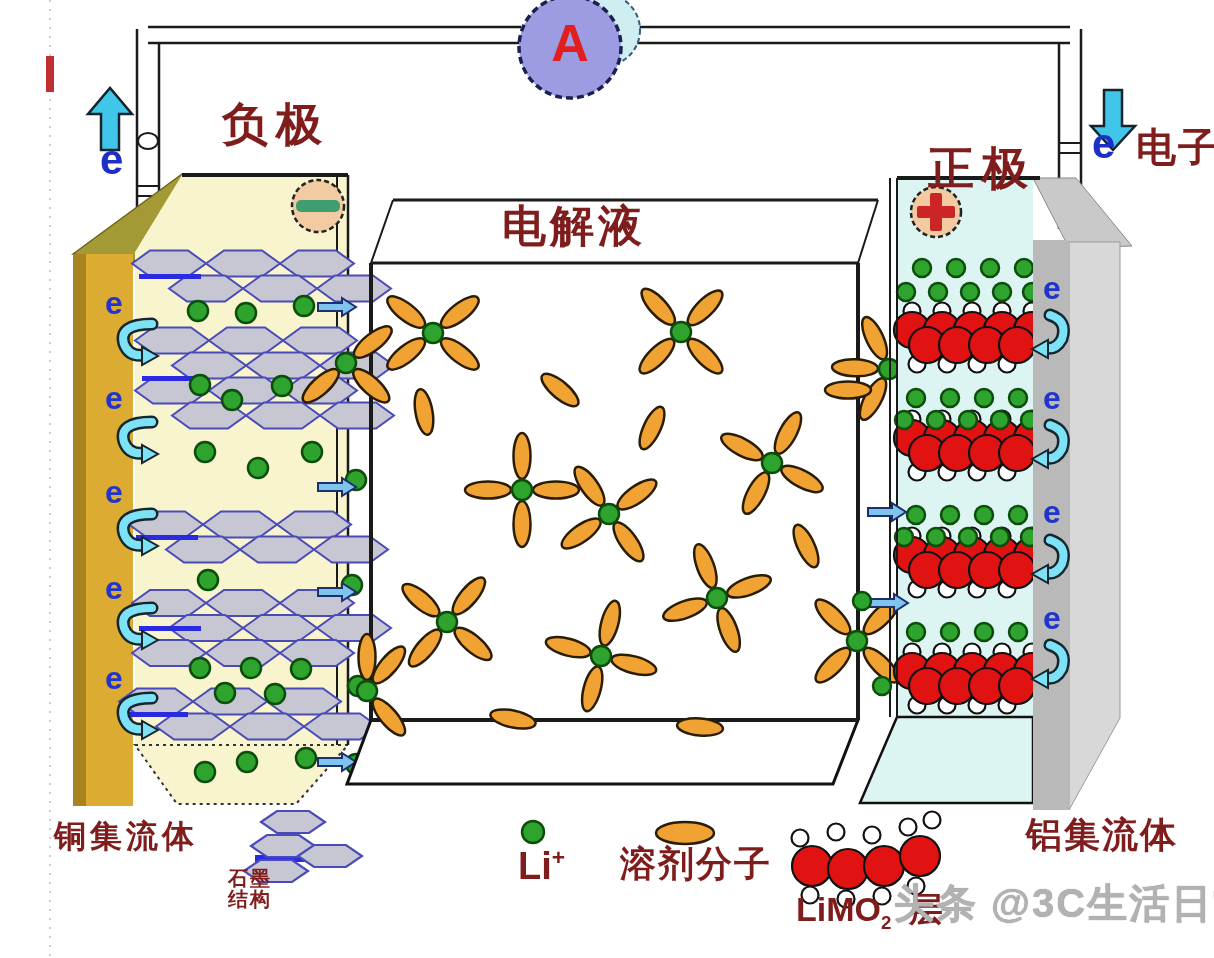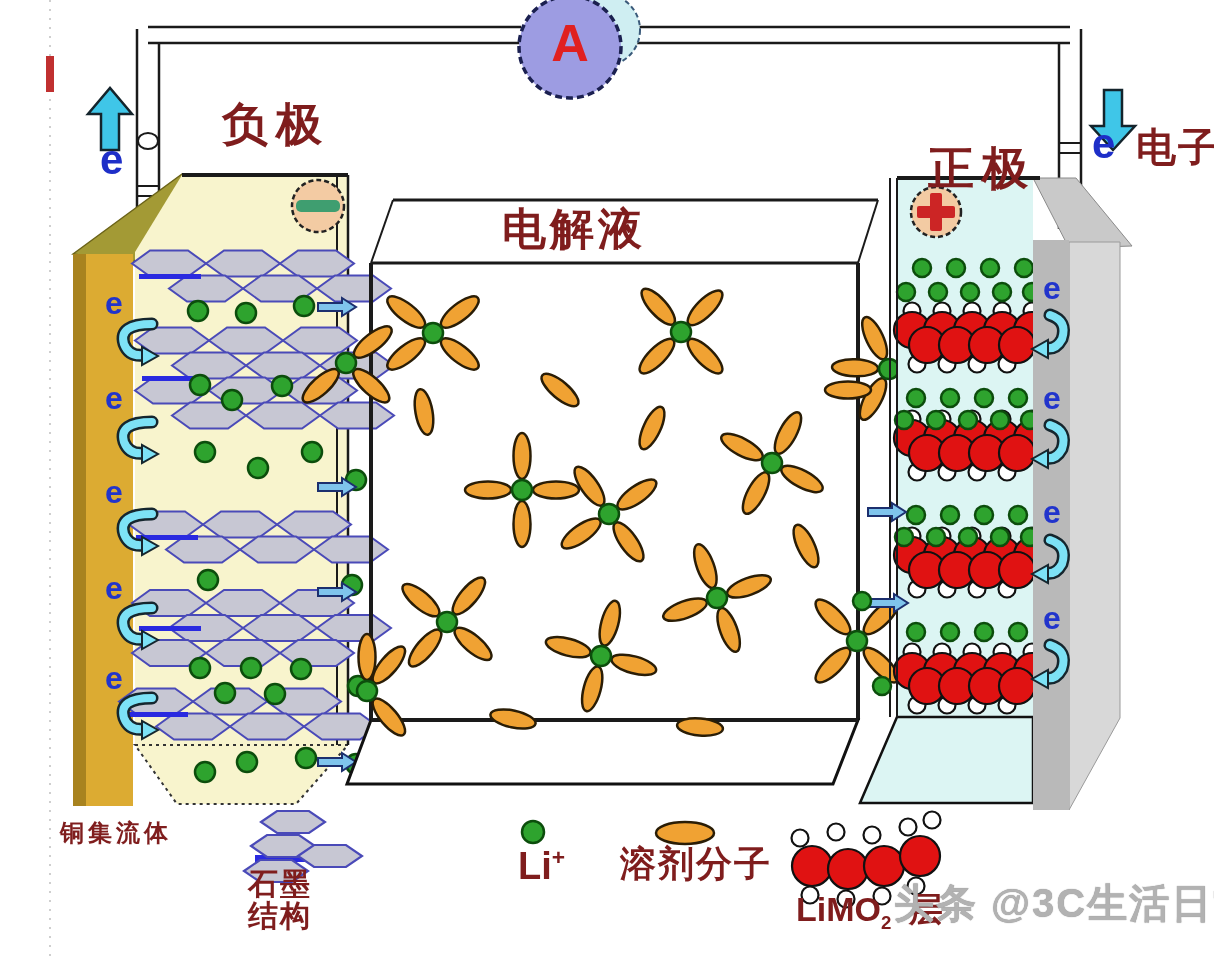--- a/index.html
+++ b/index.html
@@ -625,29 +625,30 @@
         </g>
       </g>
     </svg>
 
   <div class="lbl red" style="left:548px;top:16px;width:44px;text-align:center;font-size:52px;">A</div>
   <div class="lbl" style="left:222px;top:100px;font-size:46px;letter-spacing:8px;">负极</div>
   <div class="lbl" style="left:928px;top:100px;font-size:46px;letter-spacing:8px;margin-top:44px;">正极</div>
   <div class="lbl blue" style="left:100px;top:138px;font-size:42px;">e</div>
   <div class="lbl blue" style="left:1092px;top:122px;font-size:42px;">e</div>
   <div class="lbl" style="left:1136px;top:126px;font-size:40px;letter-spacing:2px;">电子</div>
-  <div class="lbl" style="left:502px;top:206px;font-size:44px;letter-spacing:4px;">电解液</div>
+  <div class="lbl" style="left:502px;top:206px;font-size:44px;letter-spacing:4px;font-family:Liberation Mono, monospace;">电解液</div>
 
-  <div class="lbl" style="left:60px;top:820px;font-size:24px;letter-spacing:4px;">铜集流体</div>
-  <div class="lbl" style="left:248px;top:868px;font-size:30px;letter-spacing:2px;">
+  <div class="lbl" style="left:54px;top:820px;font-size:32px;letter-spacing:4px;">铜集流体</div>
+  <div class="lbl" style="left:228px;top:868px;font-size:20px;letter-spacing:2px;">
     <div>石墨</div>
     <div>结构</div>
   </div>
   <div class="lbl" style="left:510px;top:846px;font-size:38px;margin-left:8px;">
     <span>Li</span><sup>+</sup>
   </div>
   <div class="lbl" style="left:620px;top:848px;font-size:36px;letter-spacing:2px;font-family:Liberation Mono, monospace;">溶剂分子</div>
   <div class="lbl" style="left:796px;top:892px;font-size:34px;">
     <span>LiMO</span><sub>2</sub>
     <span style="margin-left:8px;">层</span>
   </div>
+  <div class="lbl" style="left:1026px;top:816px;font-size:36px;letter-spacing:2px;">铝集流体</div>
   <div class="lbl watermark" style="left:894px;top:882px;font-size:40px;letter-spacing:2px;">头条 @3C生活日常</div>
 </div>
 
 </body></html>

